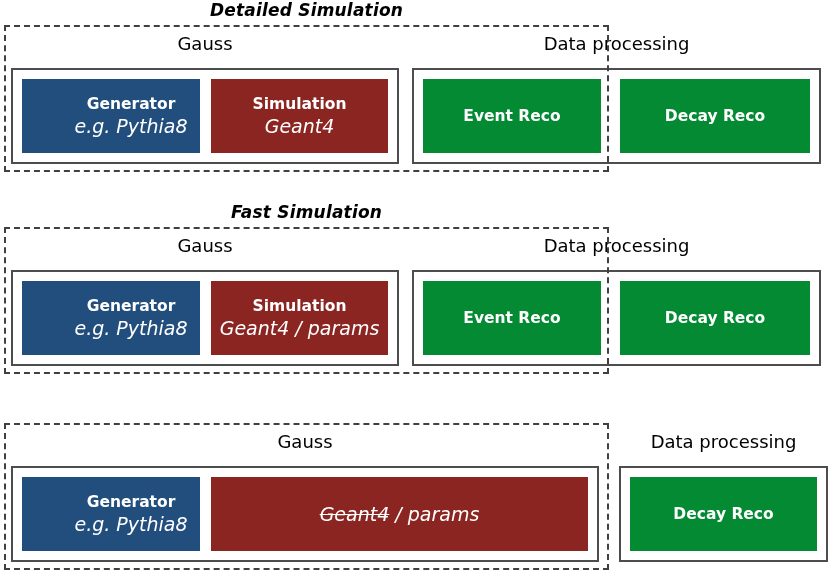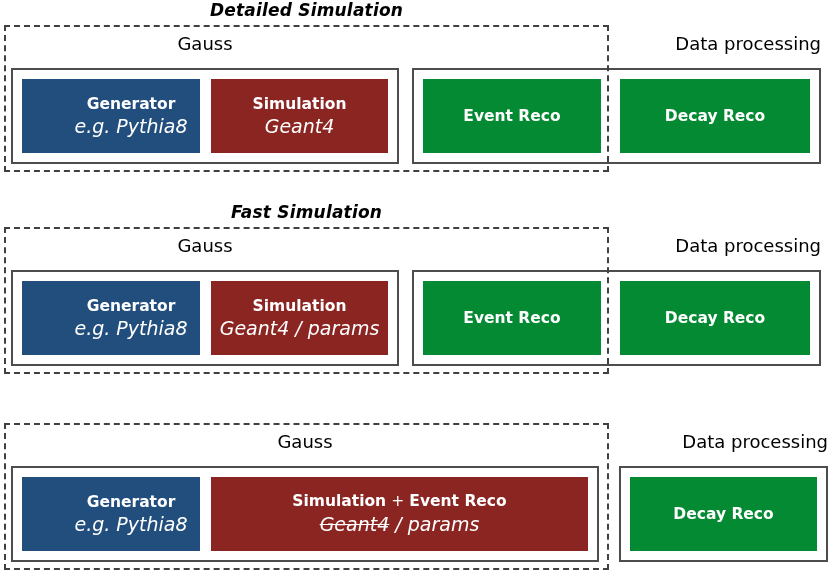--- a/index.html
+++ b/index.html
@@ -22,21 +22,21 @@
     position:absolute; left:4px; top:25px; width:605px; height:147px;
     border:2px dashed var(--border,#404040);
     z-index:5; pointer-events:none; background:transparent;
   }
 
   .group-label {
     position:absolute; top:33px; text-align:center;
     font-size:18px; font-weight:normal; color:var(--text,#000); z-index:2;
   }
   .gauss-label { left:11px; width:388px; }
-  .dp-label    { left:412px; width:409px;text-align:right; }
+  .dp-label    { left:412px; width:409px; }
   .r3 .gauss-label { width:588px; }
   .r3 .dp-label    { left:619px; width:209px; }
 
   .solid-box {
     position:absolute; top:68px; height:96px;
     border:2px solid var(--boxborder,#4d4d4d); background:#fff;
     display:flex; align-items:stretch; padding:9px; z-index:1;
   }
   .gauss-box { left:11px; width:388px; gap:11px; }
   .dp-box    { left:412px; width:409px; gap:19px; }
@@ -123,25 +123,20 @@
   <section class="row r3">
     <div class="group-label gauss-label">Gauss</div>
     <div class="group-label dp-label">Data processing</div>
 
     <div class="solid-box gauss-box">
       <div class="node blue w-fixed">
         <span class="name">Generator</span>
         <span class="detail">e.g. Pythia8</span>
       </div>
       <div class="node red w-flex">
-        <span>
-          <span class="name">Simulation</span>
-          <span class="plus">+</span>
-          <span class="name">Event Reco</span>
-        </span>
         <span class="detail">
           <span class="strike">Geant4</span>
           <span>/ params</span>
         </span>
       </div>
     </div>
 
     <div class="solid-box dp-box">
       <div class="node green w-flex">
         <span>Decay Reco</span>

